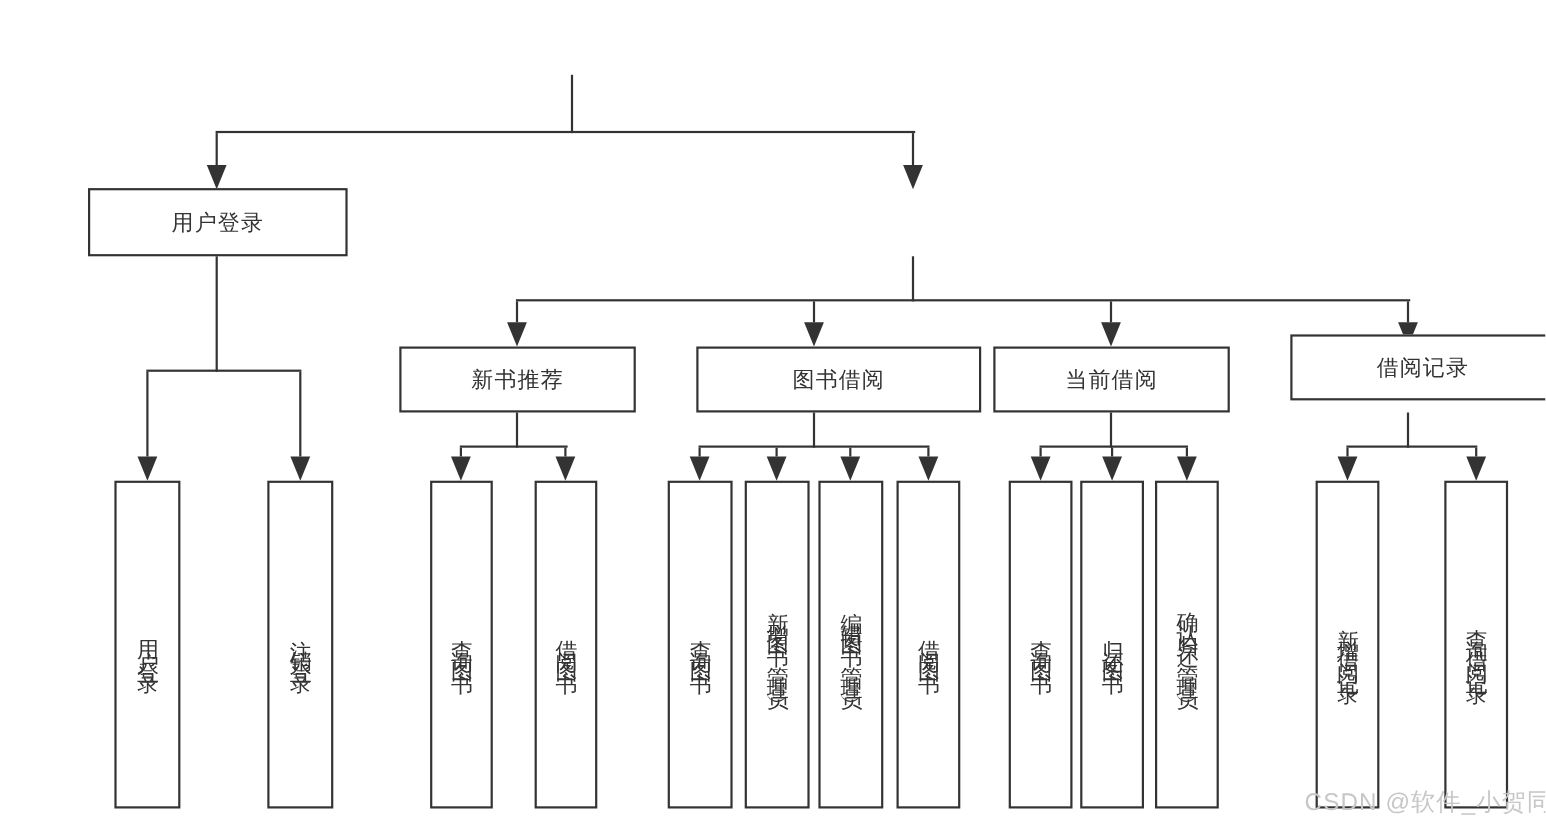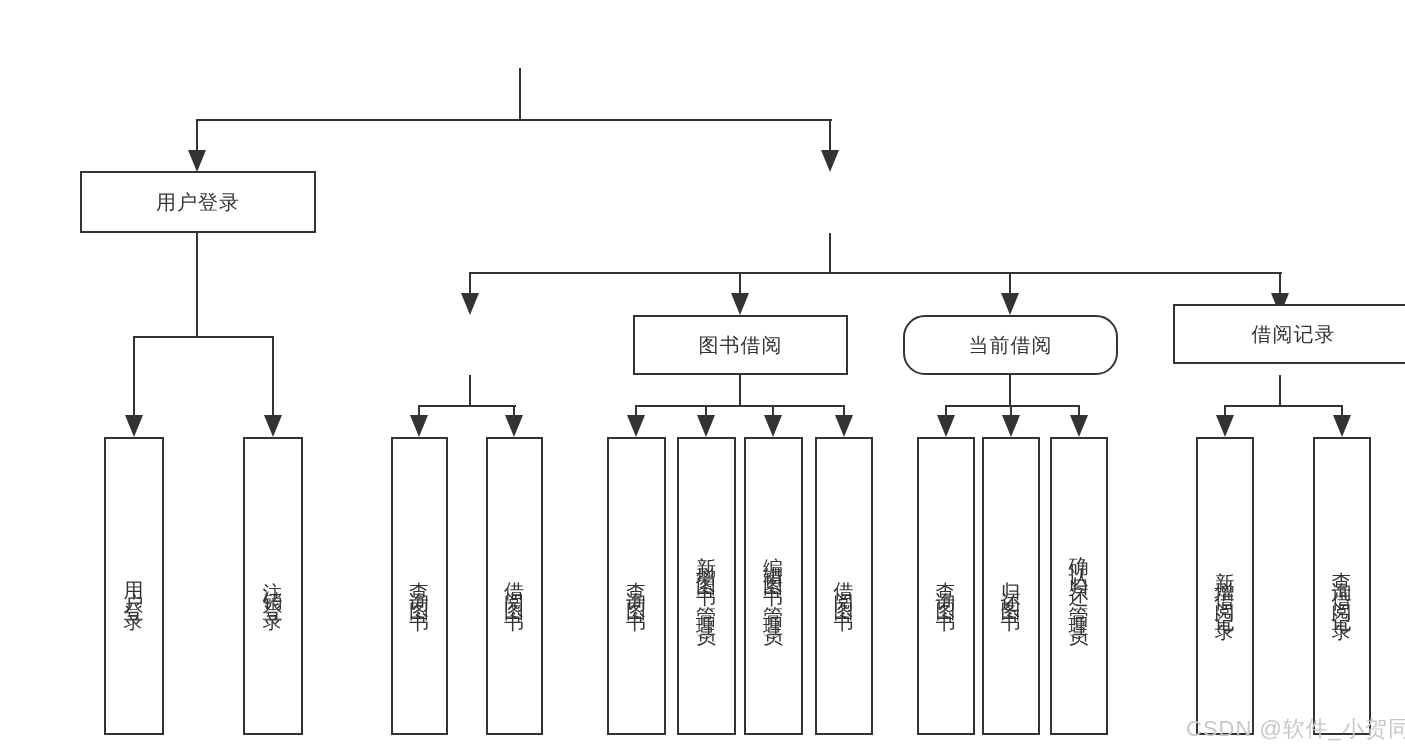--- a/index.html
+++ b/index.html
@@ -62,24 +62,27 @@
   <div class="cline" style="left:469px;top:272px;width:813px;height:2px;"></div>
   <div class="cline" style="left:469px;top:274px;width:2px;height:19px;"></div>
   <div class="cline" style="left:739px;top:274px;width:2px;height:19px;"></div>
   <div class="cline" style="left:1009px;top:274px;width:2px;height:19px;"></div>
   <div class="cline" style="left:1279px;top:274px;width:2px;height:19px;"></div>
   <div class="arrow" style="left:461px;top:293px;"></div>
   <div class="arrow" style="left:731px;top:293px;"></div>
   <div class="arrow" style="left:1001px;top:293px;"></div>
   <div class="arrow" style="left:1271px;top:293px;"></div>
 
-  <div class="node" style="left:633px;top:315px;width:215px;height:60px;text-align:right;">
+  <div class="node" style="left:363px;top:315px;width:215px;height:60px;">
+    <span>新书推荐</span>
+  </div>
+  <div class="node" style="left:633px;top:315px;width:259px;height:60px;text-align:right;">
     <span>图书借阅</span>
   </div>
-  <div class="node" style="left:903px;top:315px;width:215px;height:60px;border-radius:22px;">
+  <div class="node" style="left:903px;top:315px;width:215px;height:60px;">
     <span>当前借阅</span>
   </div>
   <div class="node" style="left:1173px;top:304px;width:241px;height:60px;">
     <span>借阅记录</span>
   </div>
 
   <div class="cline" style="left:469px;top:375px;width:2px;height:32px;"></div>
   <div class="cline" style="left:418px;top:405px;width:98px;height:2px;"></div>
   <div class="cline" style="left:418px;top:407px;width:2px;height:8px;"></div>
   <div class="cline" style="left:513px;top:407px;width:2px;height:8px;"></div>

